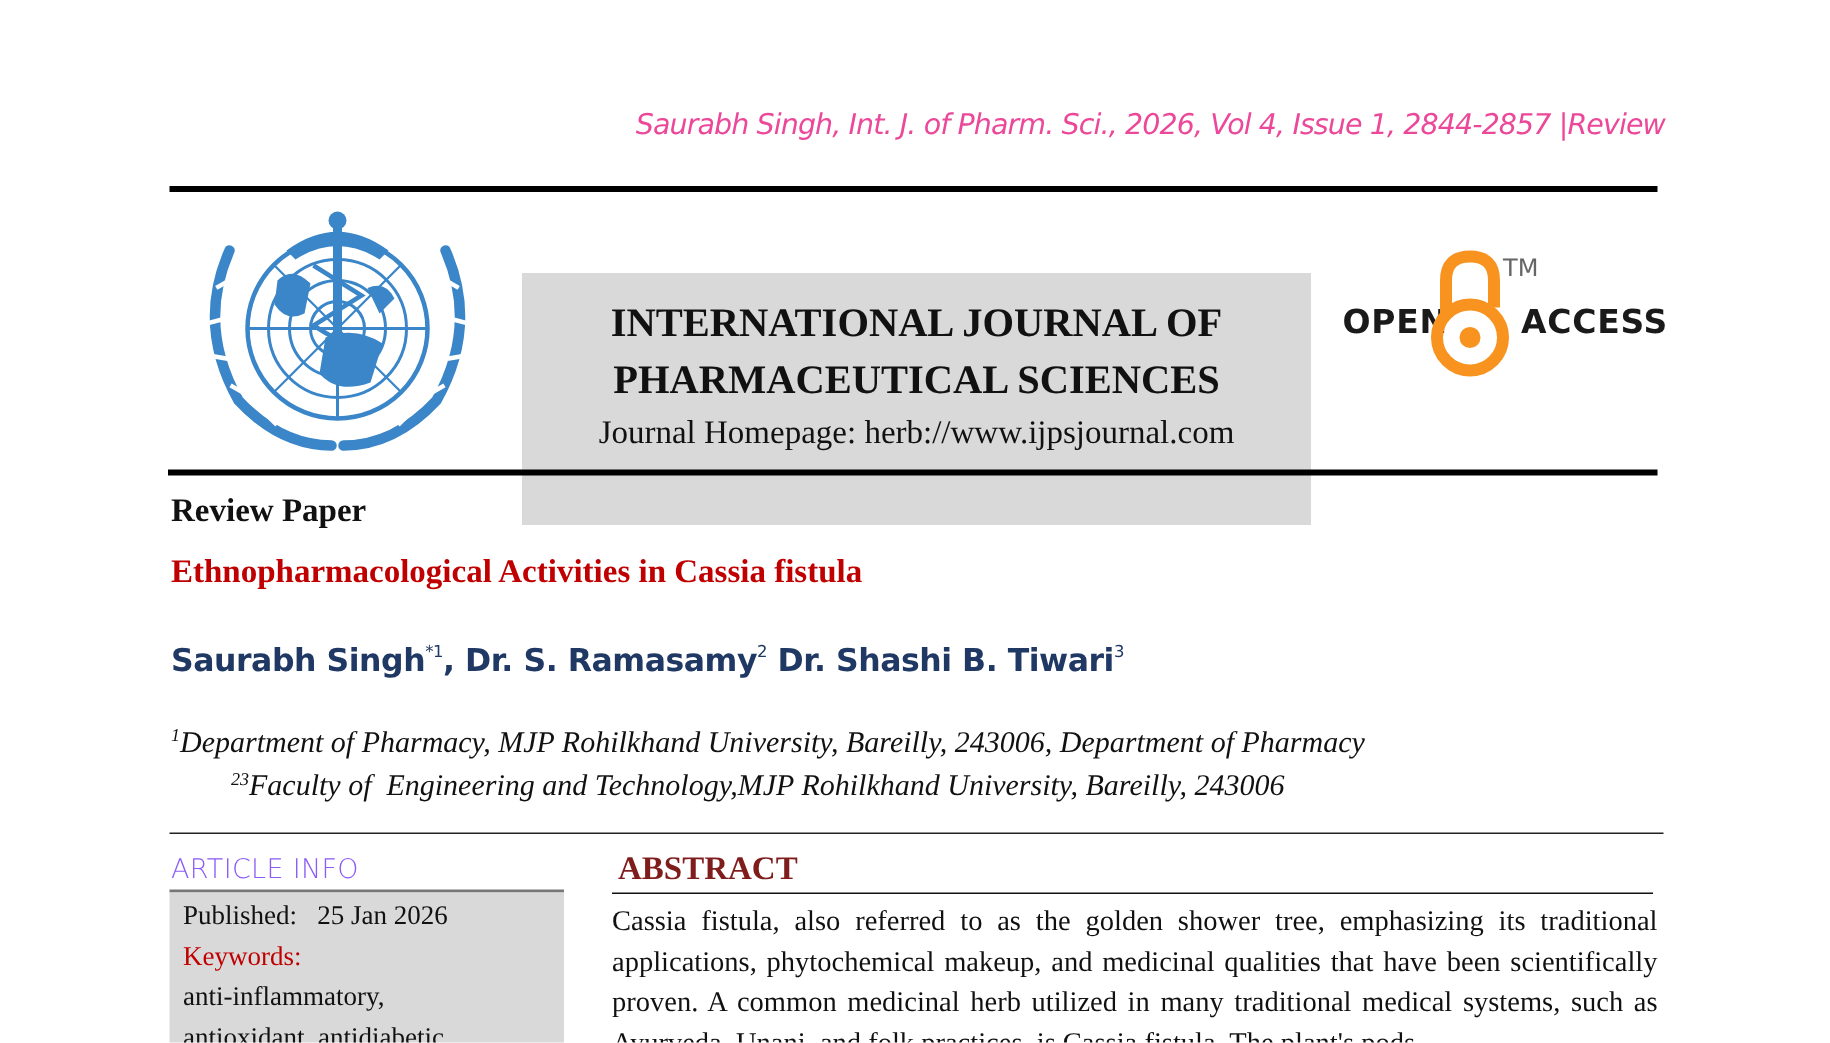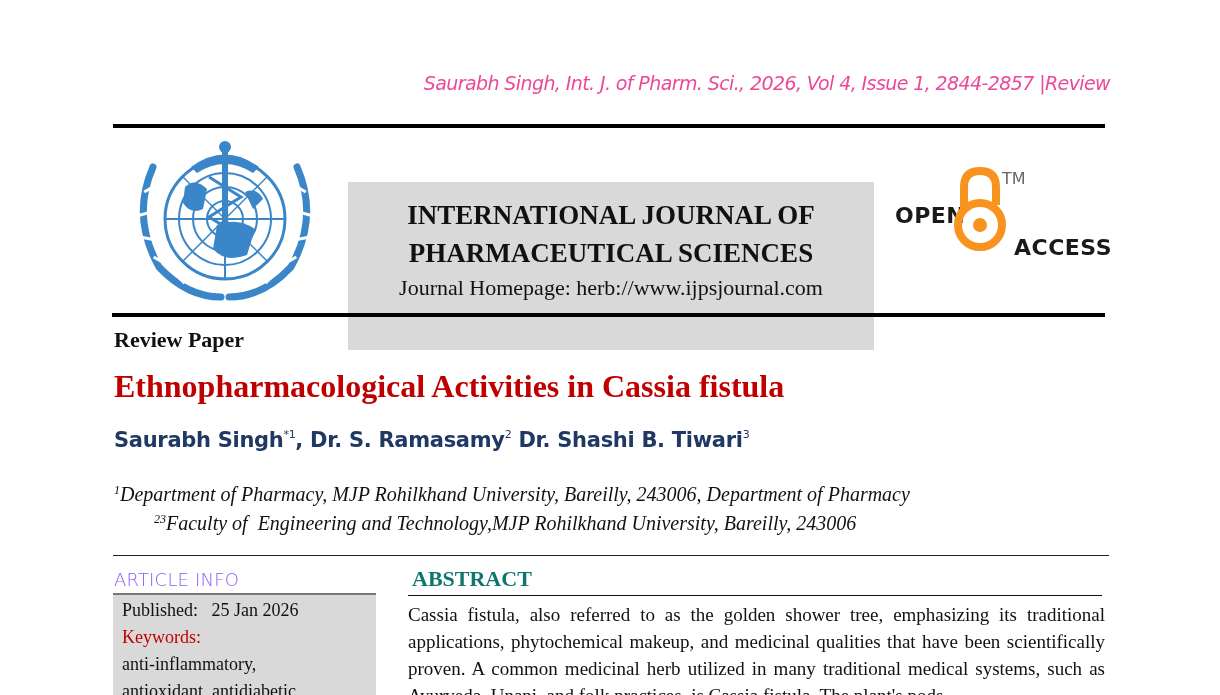--- a/index.html
+++ b/index.html
@@ -31,21 +31,21 @@
     .masthead .home { font-size: 22px; line-height: 32px; }
 
     .oa { left: 880px; top: 165px; width: 230px; height: 90px; }
     .oa-word {
       position: absolute; top: 38px; font-family: "DejaVu Sans", sans-serif;
       font-weight: bold; font-size: 22px; color: #1a1a1a; letter-spacing: 0.5px;
     }
     .oa-tm { position: absolute; left: 122px; top: 4px; font-family: "DejaVu Sans", sans-serif; font-size: 16px; color: #666; }
 
     .paper-type { left: 114px; top: 327px; font-weight: bold; font-size: 22px; text-align: right; }
-    .title { left: 114px; top: 368px; font-weight: bold; font-size: 32px; color: #c00000; }
+    .title { left: 114px; top: 368px; font-weight: bold; font-size: 22px; color: #c00000; }
     .authors {
       left: 114px; top: 428px; font-family: "DejaVu Sans", sans-serif; font-weight: bold;
       font-size: 21px; color: #1f3864; letter-spacing: -0.3px; white-space: nowrap;
     }
     .authors sup { font-size: 11px; font-weight: normal; vertical-align: 9px; }
 
     .affil { left: 114px; font-style: italic; font-size: 20px; white-space: nowrap; color: #111; }
     .affil sup { font-size: 12px; vertical-align: 7px; }
     .affil-1 { top: 483px; }
     .affil-2 { top: 512px; margin-left: 40px; }
@@ -56,21 +56,21 @@
       left: 114px; top: 569px; font-family: "DejaVu Sans", sans-serif;
       font-size: 18px; color: #8b5cf6; letter-spacing: 0.2px; font-weight: 300;
     }
     .info-rule { left: 113px; top: 593px; width: 263px; height: 2px; background: #777; }
     .info-box {
       left: 113px; top: 595px; width: 263px; height: 110px; background: #d9d9d9;
       padding: 2px 0 0 9px; box-sizing: border-box; font-size: 18px; line-height: 27px;
     }
     .kw-label { color: #c00000; }
 
-    .abs-head { left: 412px; top: 566px; font-weight: bold; font-size: 22px; color: #0f766e; }
+    .abs-head { left: 412px; top: 566px; font-weight: bold; font-size: 22px; color: #7f1d1d; }
     .abs-rule { left: 408px; top: 595px; width: 694px; height: 1px; background: #111; }
     .abs-body {
       left: 408px; top: 601px; width: 697px; font-size: 19px; line-height: 27px;
       text-align: justify; color: #111;
     }
   </style>
 </head>
 <body>
 
 <div class="abs running-head">Saurabh Singh, Int. J. of Pharm. Sci., 2026, Vol 4, Issue 1, 2844-2857 |Review</div>
@@ -126,21 +126,21 @@
 </div>
 
 <div class="abs oa">
   <span class="oa-word" style="left:15px;">OPEN</span>
   <svg style="position:absolute;left:74px;top:0;" width="56" height="88" viewBox="0 0 56 88">
     <path d="M10 44 L10 22 Q10 6 26 6 Q42 6 42 22 L42 40" fill="none" stroke="#f7931e" stroke-width="8"></path>
     <circle cx="26" cy="60" r="22" fill="none" stroke="#f7931e" stroke-width="8"></circle>
     <circle cx="26" cy="60" r="7" fill="#f7931e"></circle>
   </svg>
   <span class="oa-tm">TM</span>
-  <span class="oa-word" style="left:134px;margin-top:32px;">ACCESS</span>
+  <span class="oa-word" style="left:134px;">ACCESS</span>
 </div>
 
 <div class="abs rule-mid"></div>
 
 <div class="abs paper-type">Review Paper</div>
 <div class="abs title">Ethnopharmacological Activities in Cassia fistula</div>
 
 <div class="abs authors">
   <span>Saurabh Singh</span><sup>*1</sup><span>, </span>
   <span>Dr. S. Ramasamy</span><sup>2</sup>

